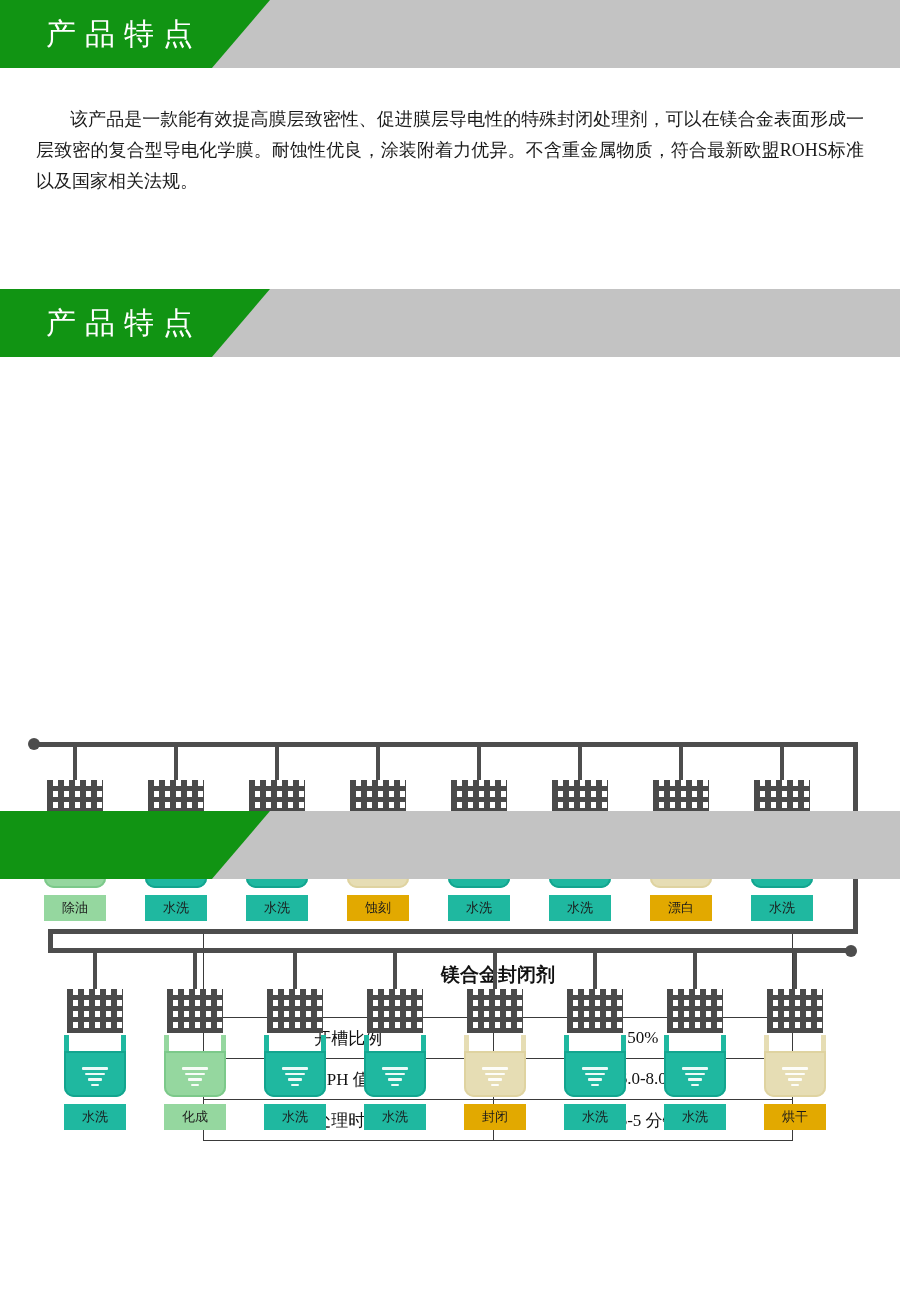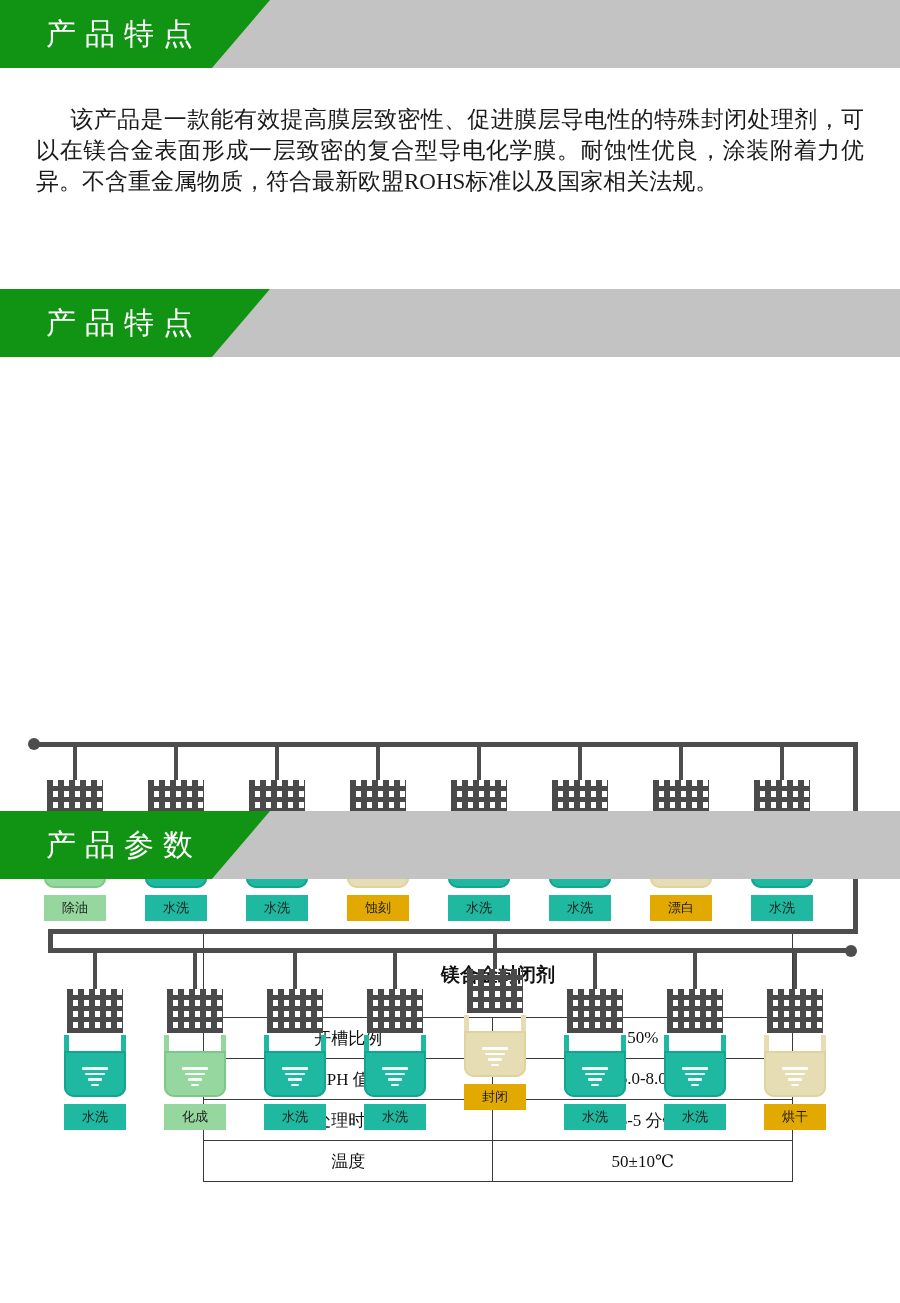--- a/index.html
+++ b/index.html
@@ -36,21 +36,21 @@
     font-size: 30px;
     letter-spacing: 9px;
     font-family: "Liberation Sans", "DejaVu Sans", sans-serif;
     font-weight: normal;
     white-space: nowrap;
   }
 
   
   .intro {
     margin: 36px 36px 0 36px;
-    font-size: 23px;
+    font-size: 18px;
     line-height: 31px;
     color: #1a1a1a;
     text-align: justify;
     font-family: "Liberation Serif", "DejaVu Serif", serif;
   }
   .intro .ind { display: inline-block; width: 34px; }
 
   
   .flow {
     position: relative;
@@ -418,21 +418,21 @@
             <div class="ripple">
               <i></i>
               <i></i>
               <i></i>
               <i></i>
             </div>
           </div>
         </div>
         <div class="tank-label" style="background: rgb(31, 184, 160);">水洗</div>
       </div>
-      <div class="unit" style="left: 452px; top: 612px;">
+      <div class="unit" style="left: 452px; top: 632px;">
         <div class="hanger" style="height: 36px; top: -36px;"></div>
         <div class="rack"></div>
         <div class="tank">
           <div class="wall-l" style="background: rgb(230, 221, 180);"></div>
           <div class="wall-r" style="background: rgb(230, 221, 180);"></div>
           <div class="liquid" style="background: rgb(230, 221, 180); box-shadow: rgb(223, 211, 160) 0px 0px 0px 2px inset;">
             <div class="ripple">
               <i></i>
               <i></i>
               <i></i>
@@ -493,40 +493,35 @@
         </div>
         <div class="tank-label" style="background: rgb(226, 169, 0);">烘干</div>
       </div>
     </div>
 </div>
 
 <div style="height:46px"></div>
 
 <div class="banner">
   <div class="green"></div>
-  <div class="b-title">产品参数</div>
 </div>
 
 <div class="table-wrap">
   <table class="params">
     <tbody id="params-body">
       <tr>
         <td class="head" colspan="2">镁合金封闭剂</td>
       </tr>
     <tr>
           <td class="k">开槽比例</td>
           <td class="v">50%</td>
         </tr>
         <tr>
           <td class="k">PH 值</td>
           <td class="v">6.0-8.0</td>
         </tr>
         <tr>
           <td class="k">处理时间</td>
           <td class="v">0.5-5 分钟</td>
         </tr>
-        <tr>
-          <td class="k">温度</td>
-          <td class="v">50±10℃</td>
-        </tr>
       </tbody>
   </table>
 </div>
 
 </body></html>

